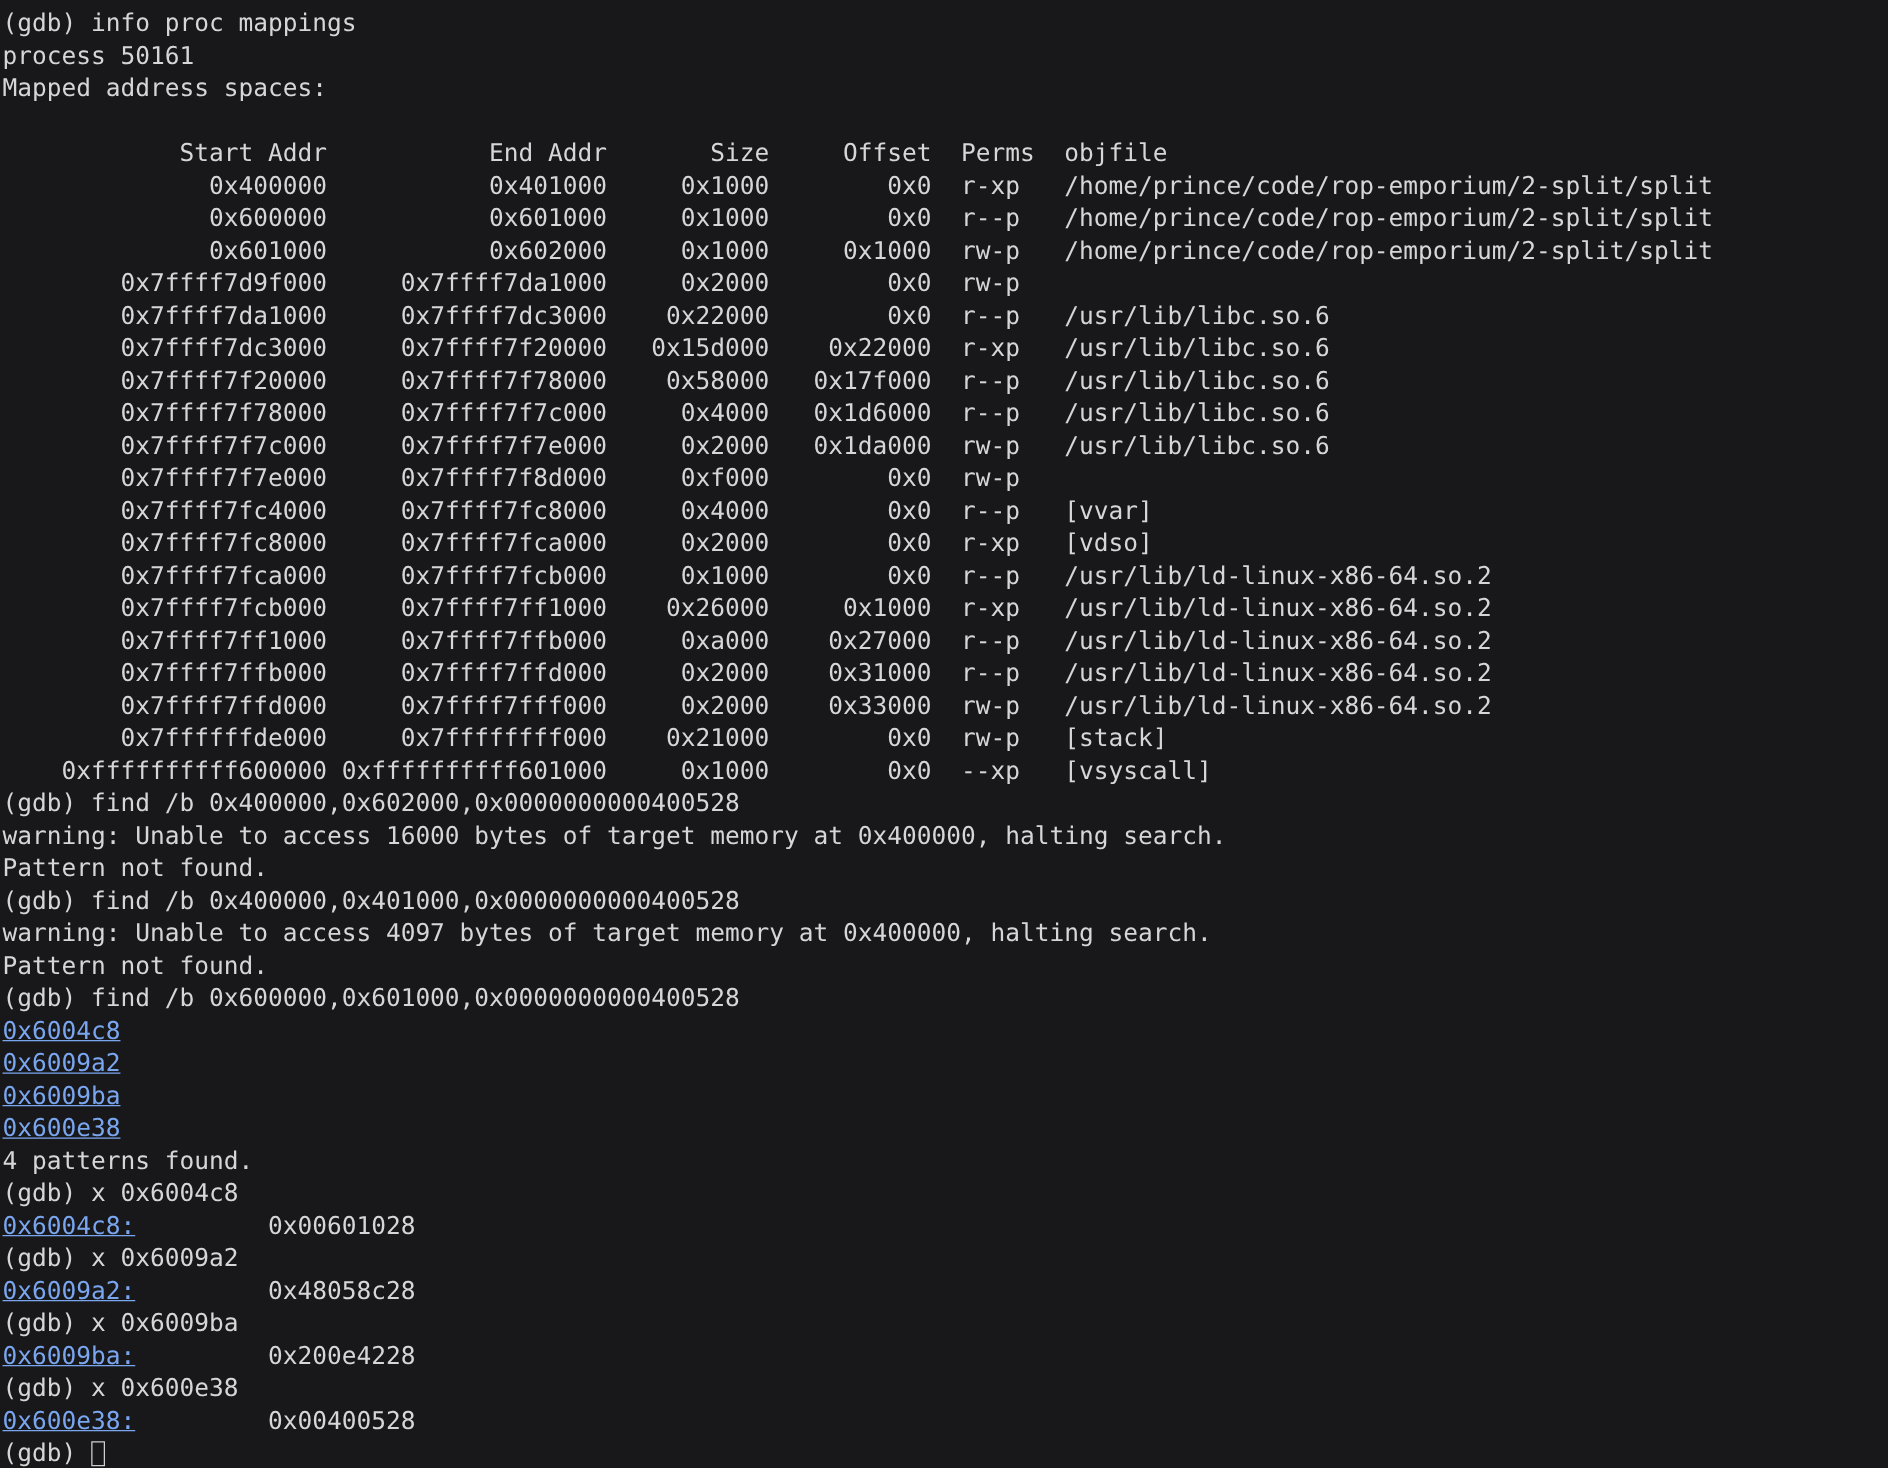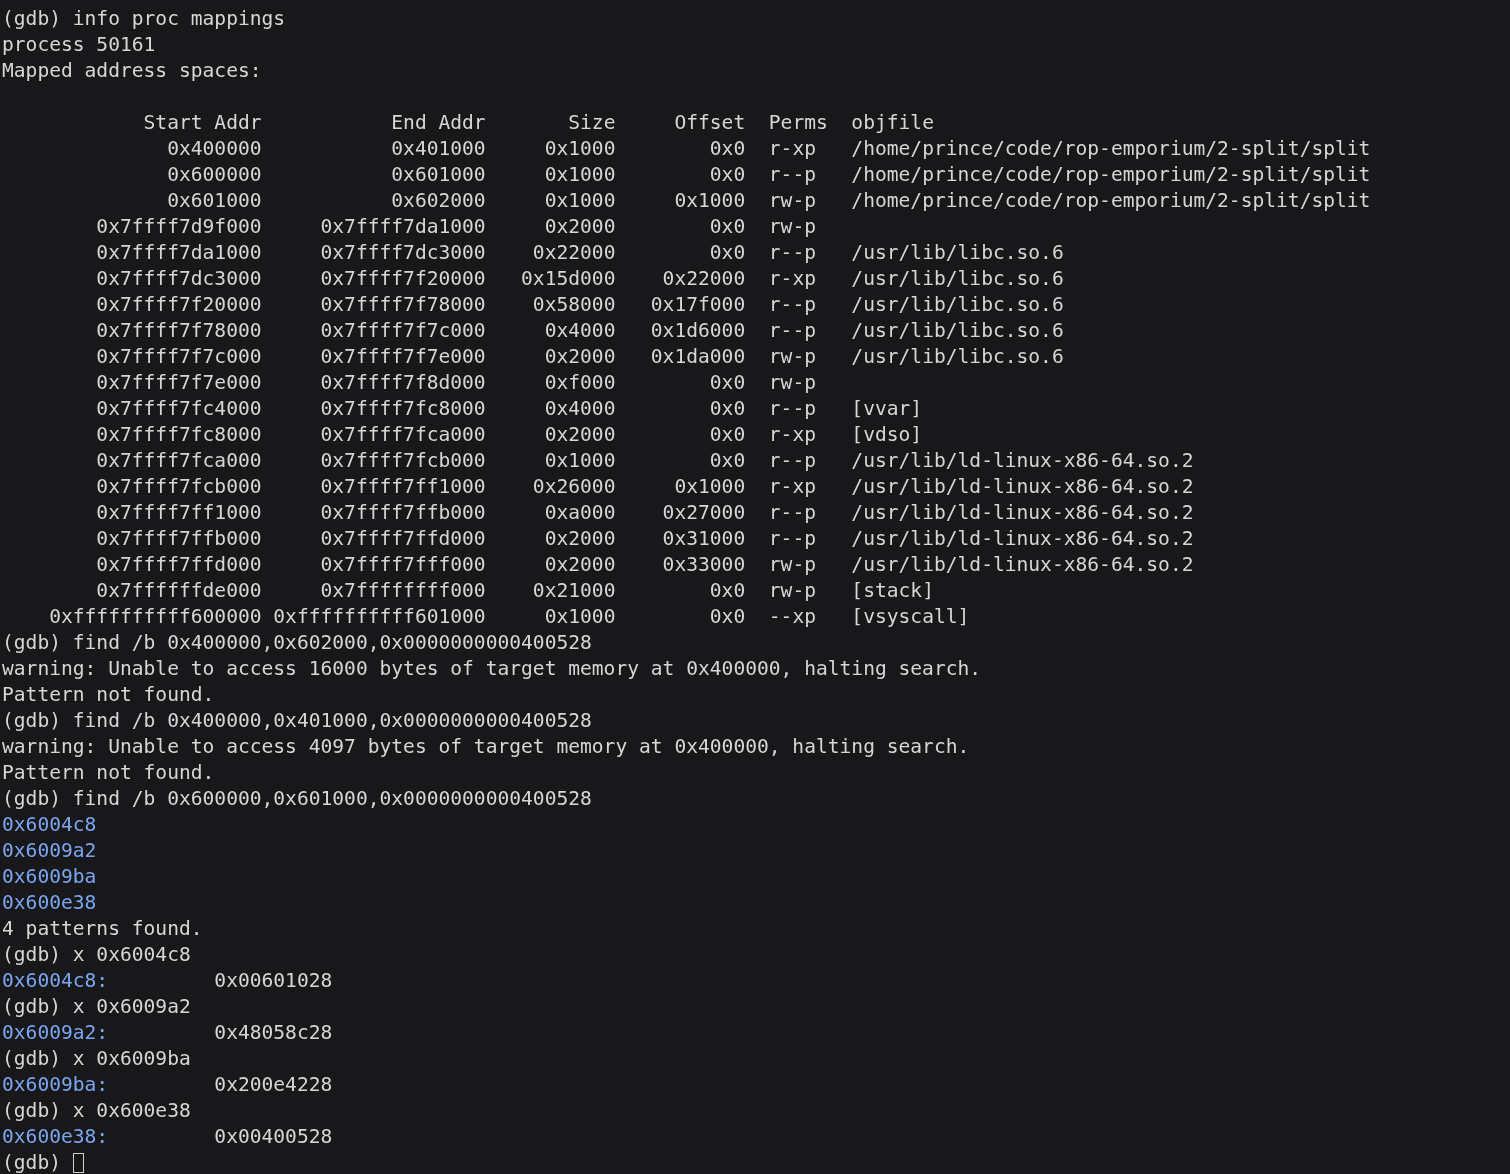--- a/index.html
+++ b/index.html
@@ -28,20 +28,21 @@
     white-space: pre;
     overflow: hidden;
   }
   .line {
     height: 26px;
     white-space: pre;
     font-family: "DejaVu Sans Mono", "Liberation Mono", monospace;
   }
   .addr {
     color: #7aa6f0;
+    text-decoration: underline;
   }
   .plain {
     color: #d6d6d6;
   }
   .cursor {
     display: inline-block;
     width: 11px;
     height: 20px;
     vertical-align: -4px;
     border: 1.5px solid #cfcfcf;

